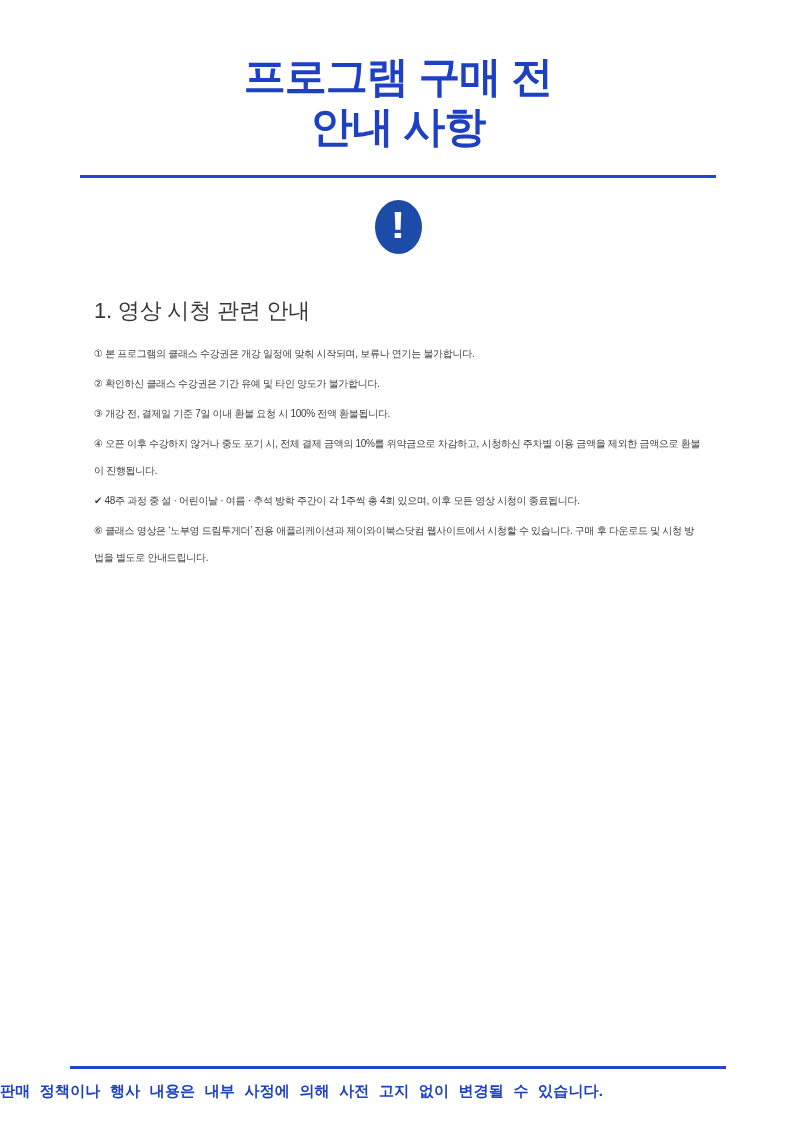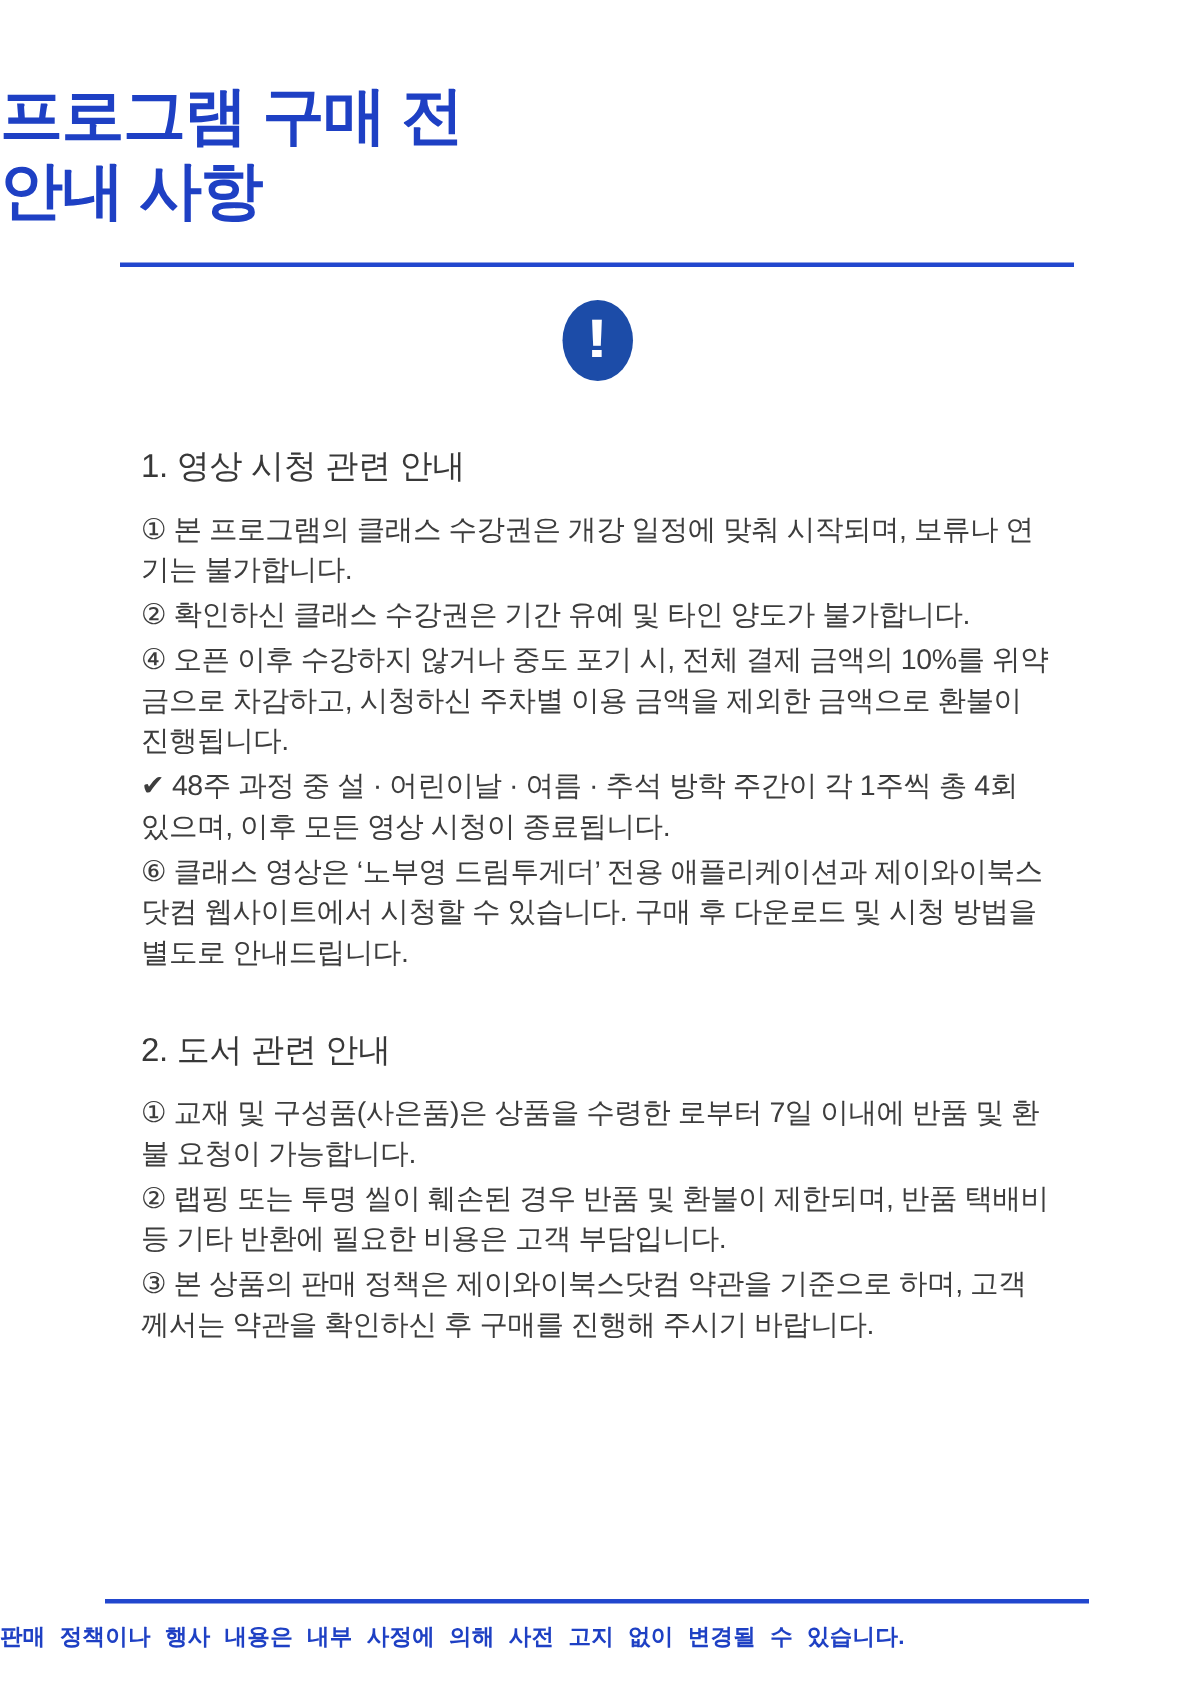--- a/index.html
+++ b/index.html
@@ -12,21 +12,21 @@
   .page {
     position: relative;
     width: 796px; height: 1125px;
     background: #ffffff;
   }
 
   
   .title {
     margin: 0;
     padding-top: 52px;
-    text-align: left;
+    text-align: center;
     font-size: 42px;
     line-height: 50px;
     font-weight: 800;
     letter-spacing: -1px;
     color: #1E40C4;
   }
   .rule {
     border: none;
     border-top: 3px solid #2247CE;
     margin: 0 auto;
@@ -59,21 +59,21 @@
   }
   .section-heading {
     font-size: 22px;
     font-weight: 500;
     color: #383838;
     letter-spacing: -0.2px;
     margin: 36px 0 14px;
   }
   .section:first-child .section-heading { margin-top: 42px; }
   .policy-item {
-    font-size: 19px;
+    font-size: 10px;
     line-height: 27px;
     letter-spacing: -0.3px;
     margin: 0 0 3px;
   }
 
   
   .footer {
     position: absolute;
     left: 0; right: 0;
     bottom: 24px;
@@ -103,31 +103,26 @@
   <div class="alert-icon">
     <span class="glyph">!</span>
   </div>
 
   <div class="content">
 
     <section class="section">
       <h2 class="section-heading">1. 영상 시청 관련 안내</h2>
       <p class="policy-item">① 본 프로그램의 클래스 수강권은 개강 일정에 맞춰 시작되며, 보류나 연기는 불가합니다.</p>
       <p class="policy-item">② 확인하신 클래스 수강권은 기간 유예 및 타인 양도가 불가합니다.</p>
+      <p class="policy-item">③ 개강 전, 결제일 기준 7일 이내 환불 요청 시 100% 전액 환불됩니다.</p>
       <p class="policy-item">④ 오픈 이후 수강하지 않거나 중도 포기 시, 전체 결제 금액의 10%를 위약금으로 차감하고, 시청하신 주차별 이용 금액을 제외한 금액으로 환불이 진행됩니다.</p>
       <p class="policy-item">✔ 48주 과정 중 설 · 어린이날 · 여름 · 추석 방학 주간이 각 1주씩 총 4회 있으며, 이후 모든 영상 시청이 종료됩니다.</p>
       <p class="policy-item">⑥ 클래스 영상은 ‘노부영 드림투게더’ 전용 애플리케이션과 제이와이북스닷컴 웹사이트에서 시청할 수 있습니다. 구매 후 다운로드 및 시청 방법을 별도로 안내드립니다.</p>
     </section>
 
-    <section class="section">
-      <h2 class="section-heading">2. 도서 관련 안내</h2>
-      <p class="policy-item">① 교재 및 구성품(사은품)은 상품을 수령한 로부터 7일 이내에 반품 및 환불 요청이 가능합니다.</p>
-      <p class="policy-item">② 랩핑 또는 투명 씰이 훼손된 경우 반품 및 환불이 제한되며, 반품 택배비 등 기타 반환에 필요한 비용은 고객 부담입니다.</p>
-      <p class="policy-item">③ 본 상품의 판매 정책은 제이와이북스닷컴 약관을 기준으로 하며, 고객께서는 약관을 확인하신 후 구매를 진행해 주시기 바랍니다.</p>
-    </section>
 
 
   </div>
 
   <div class="footer">
     <hr class="rule bottom-rule">
     <p class="footer-notice">판매 정책이나 행사 내용은 내부 사정에 의해 사전 고지 없이 변경될 수 있습니다.</p>
   </div>
 
 </div>

